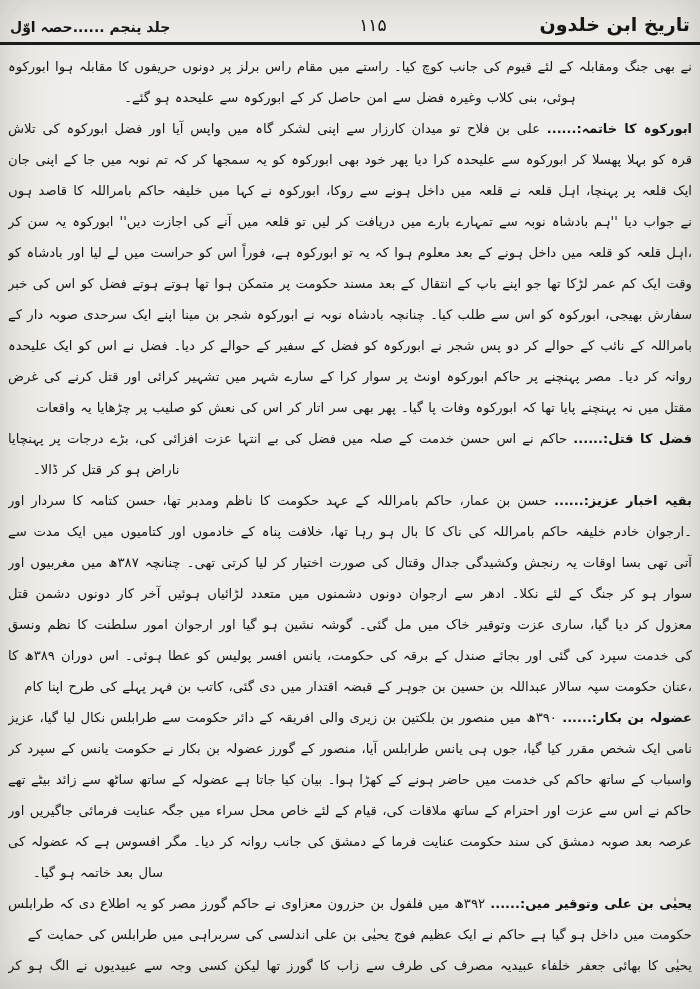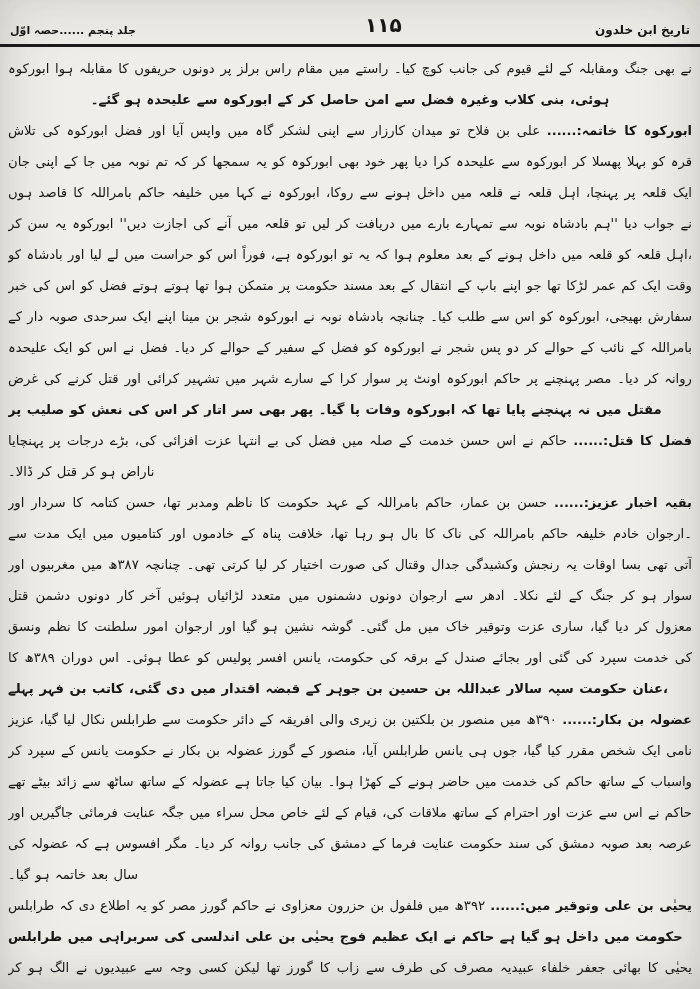--- a/index.html
+++ b/index.html
@@ -18,32 +18,32 @@
     box-shadow: inset 0 0 70px rgba(60,55,45,0.14), inset 0 -8px 30px rgba(60,55,45,0.10);
   }
   .header{
     display:flex;
     justify-content:space-between;
     align-items:flex-end;
     padding:13px 10px 4px 10px;
   }
   .h-title{
     font-weight:700;
-    font-size:12px;
+    font-size:19px;
     letter-spacing:0.5px;
   }
   .h-page-number{
-    font-weight:700;
-    font-size:20px;
+    font-weight:400;
+    font-size:17px;
     letter-spacing:2px;
     transform:translateX(18px);
   }
   .h-volume{
     font-weight:700;
-    font-size:11px;
+    font-size:14px;
   }
   .rule{
     height:3px;
     background:#1b1b1b;
     margin:3px 0 0 0;
   }
   .textbody{
     padding:6px 8px 0 8px;
   }
   .line{
@@ -51,22 +51,22 @@
     line-height:31px;
     font-size:13.2px;
     overflow:hidden;
     word-spacing:1px;
   }
   .line .hd{
     font-weight:700;
     font-size:13px;
   }
   .j{ text-align:justify; text-align-last:justify; }
-  .c{ text-align:left;  text-align-last:center;font-weight:bold; }
-  .l{ text-align:right;    text-align-last:left; }
+  .c{ text-align:right;  text-align-last:center; }
+  .l{ text-align:right;    text-align-last:left;margin-left:25px; }
 </style>
 </head>
 <body>
 
 <div class="page" style="background: rgb(239, 238, 234); color: rgb(22, 22, 22);">
   <div class="header">
     <div class="h-title">تاریخ ابن خلدون</div>
     <div class="h-page-number">۱۱۵</div>
     <div class="h-volume">جلد پنجم ......حصہ اوّل</div>
   </div>

